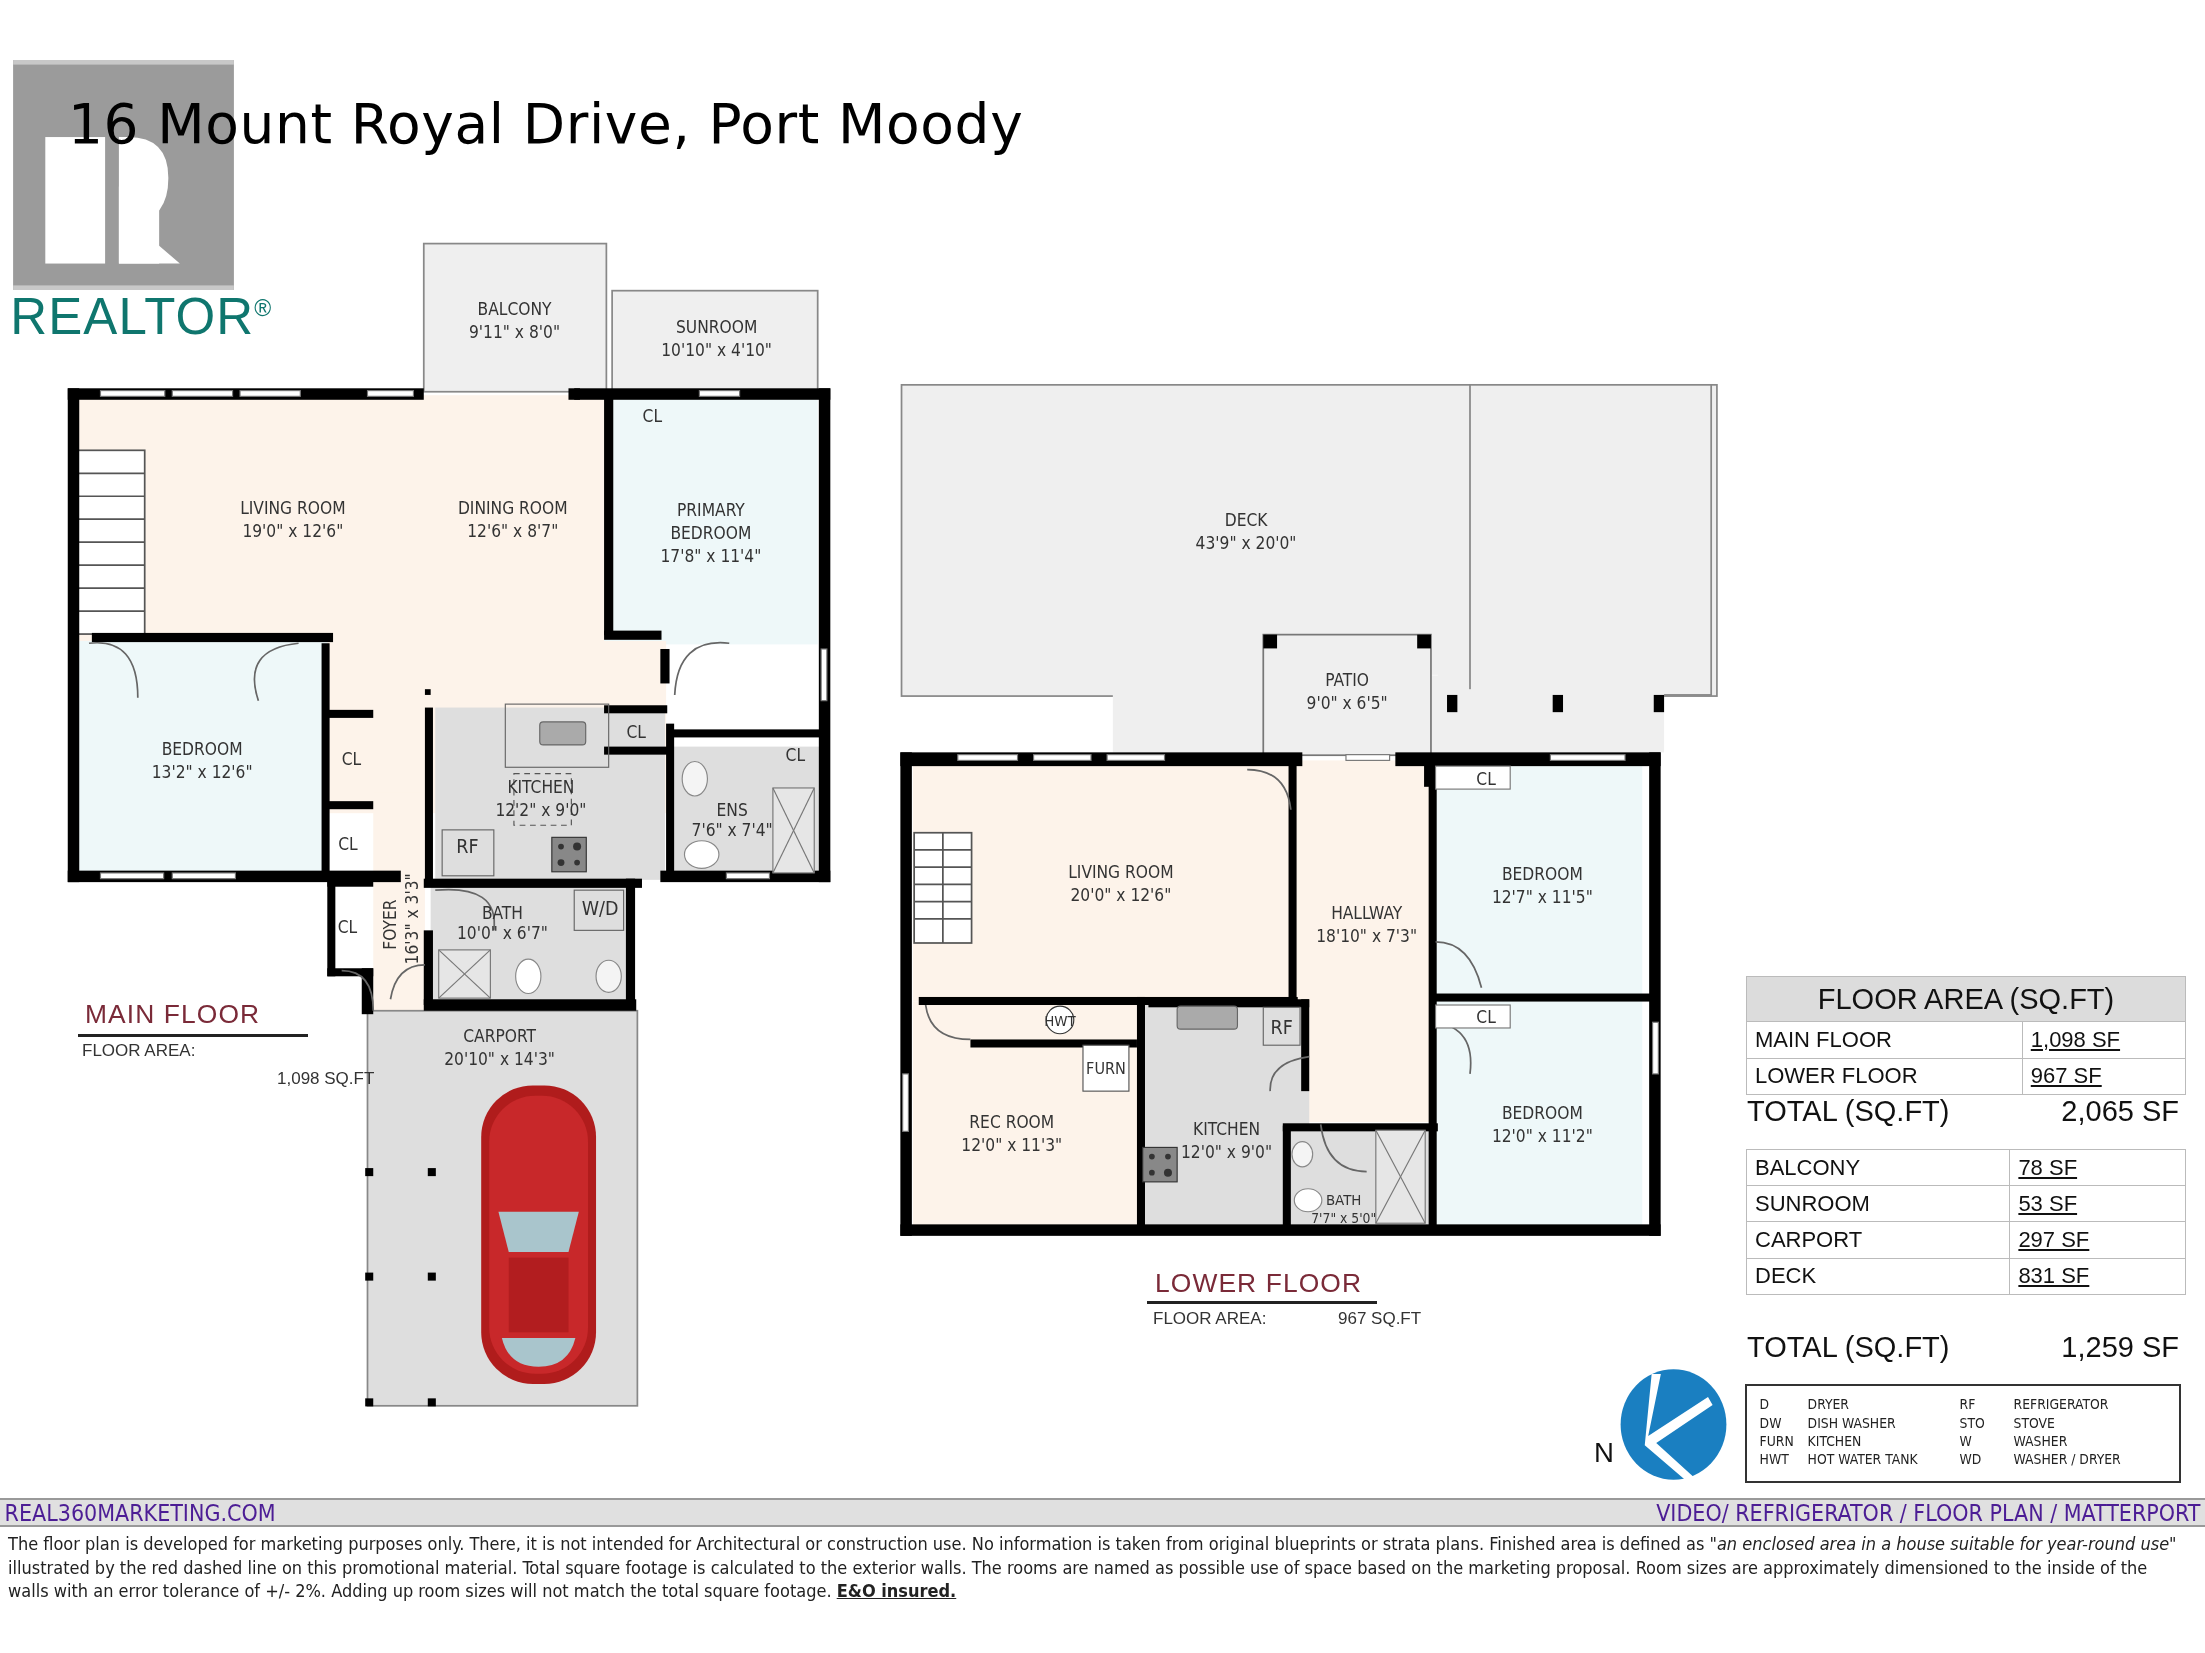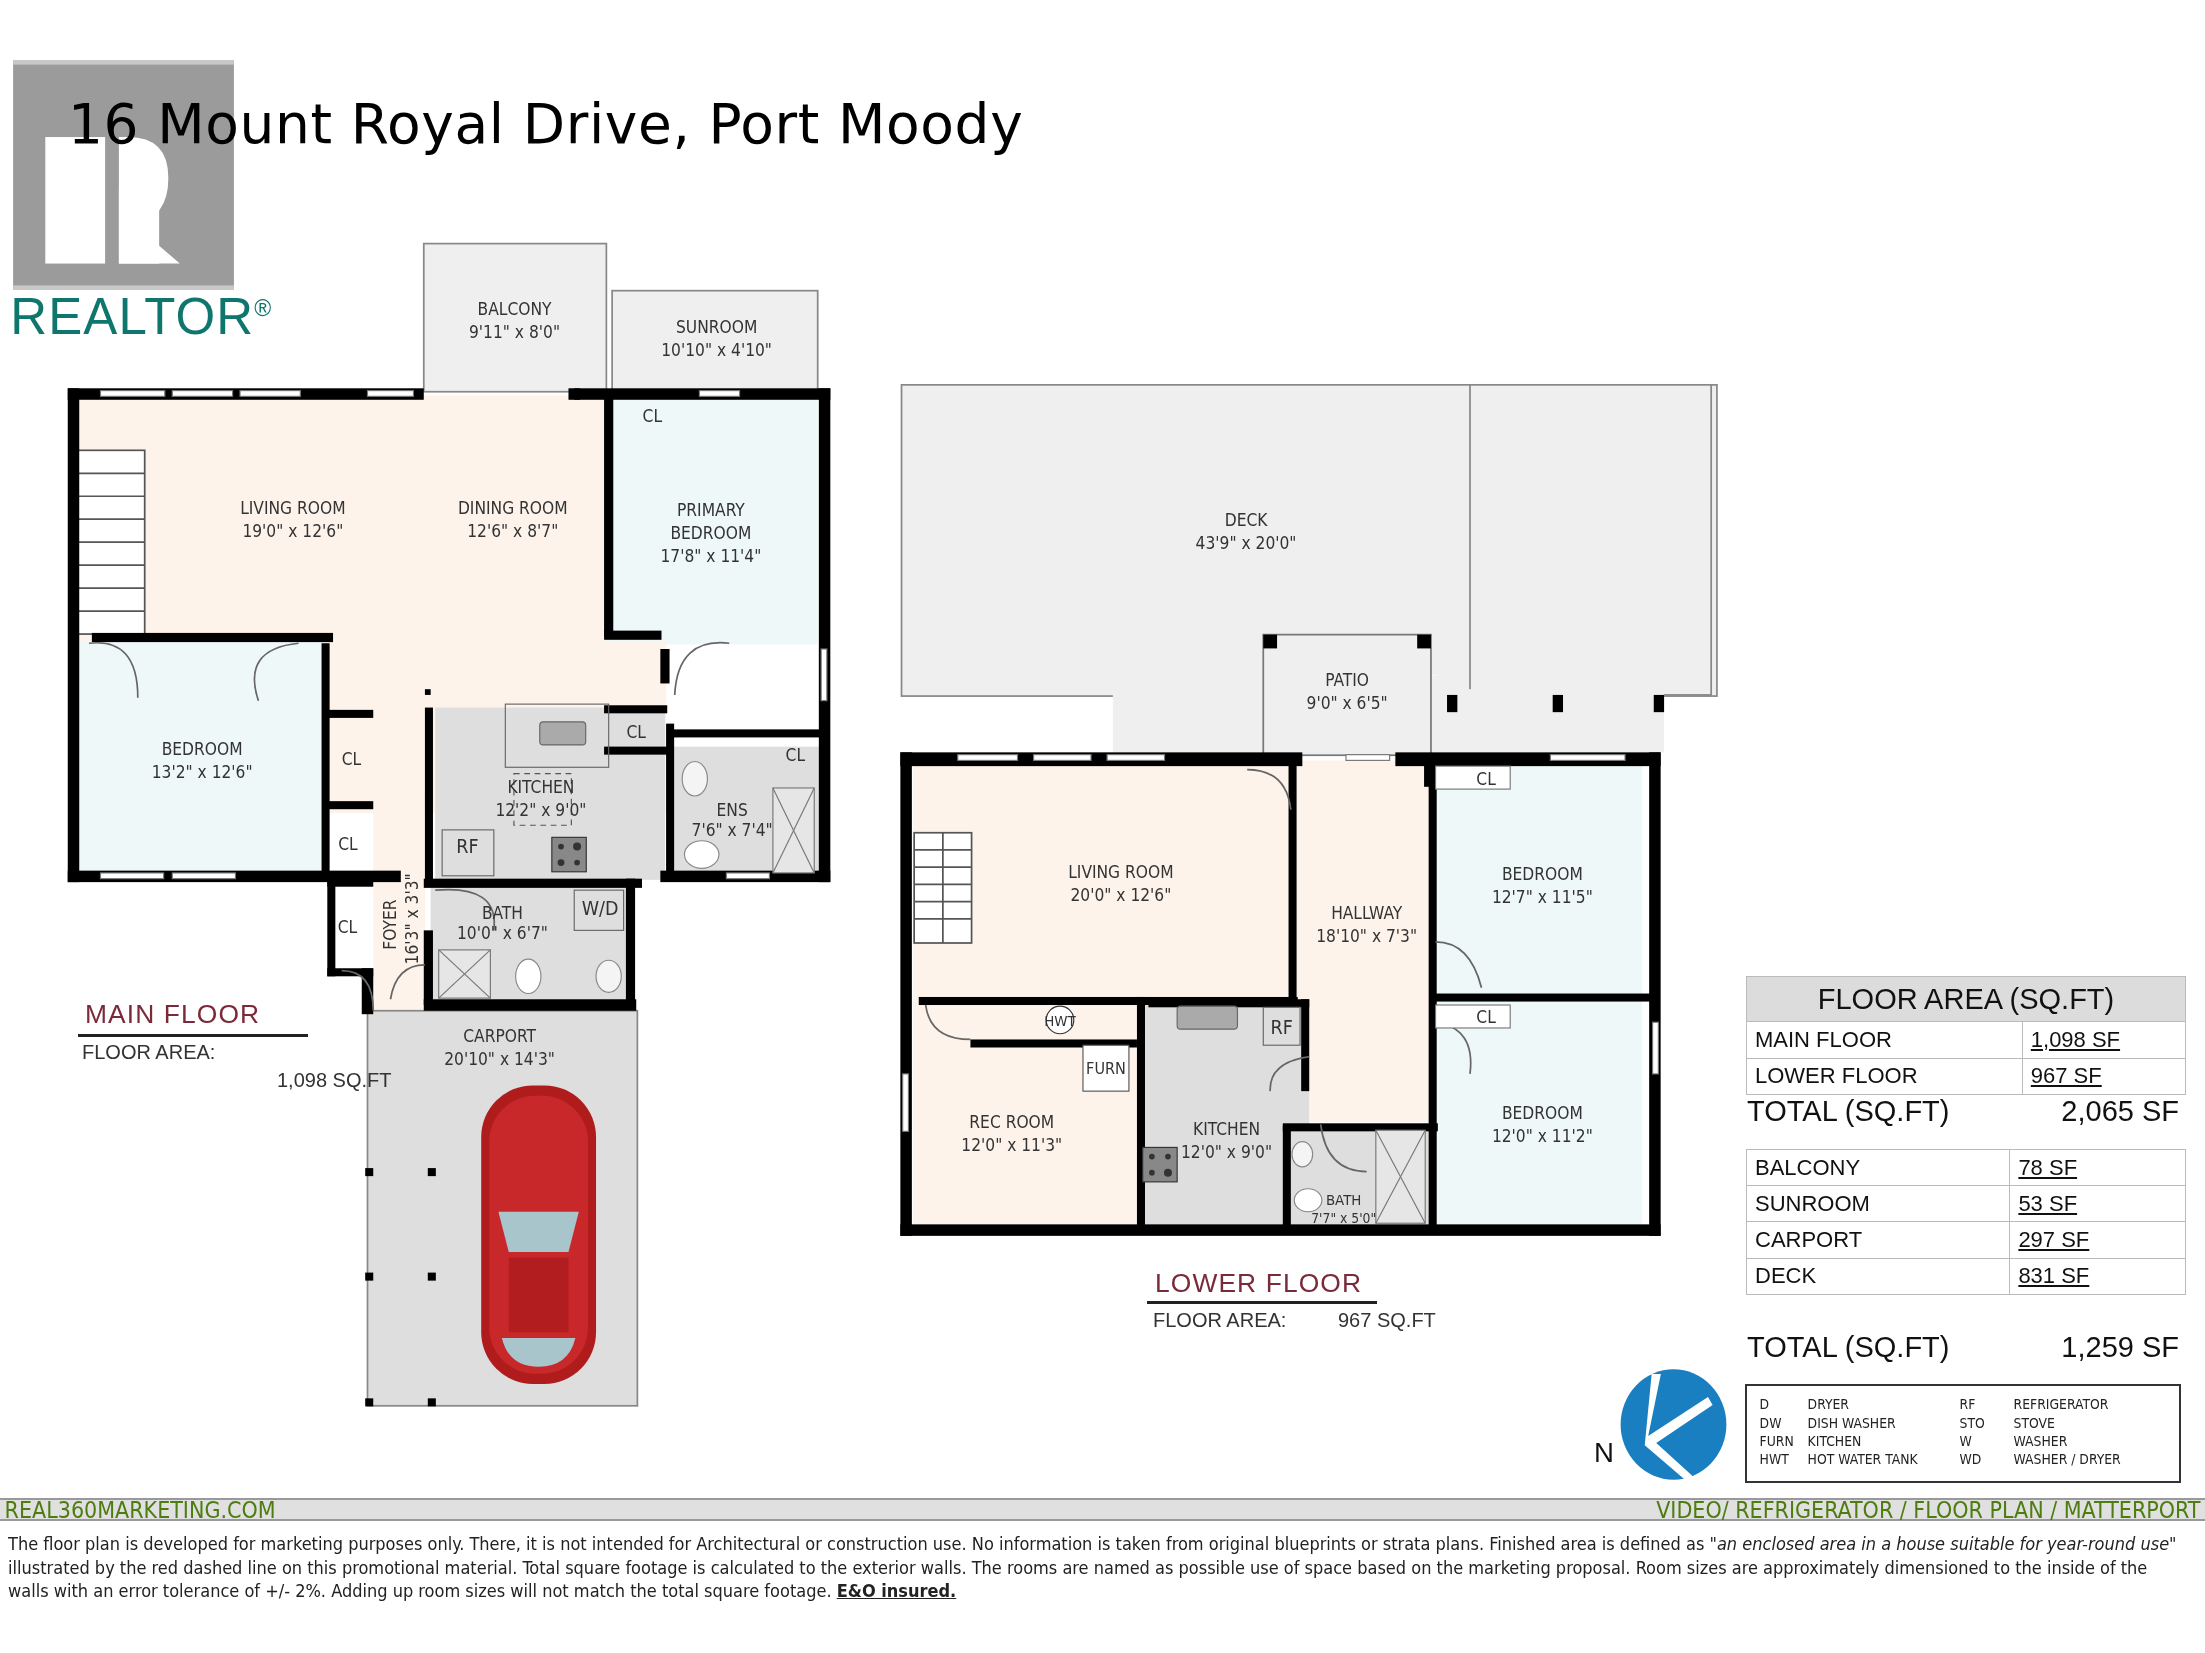--- a/index.html
+++ b/index.html
@@ -4,28 +4,28 @@
 <style>
   html,body{margin:0;padding:0;background:#fff;}
   body{width:2205px;height:1654px;position:relative;overflow:hidden;font-family:"DejaVu Sans","Liberation Sans",sans-serif;color:#222;}
   .abs{position:absolute;}
   svg{position:absolute;left:0;top:0;}
   .plan-text{font-family:"DejaVu Sans Condensed","DejaVu Sans",sans-serif;fill:#333;}
   .title{left:68px;top:92px;font-size:55px;color:#000;letter-spacing:0.6px;white-space:nowrap;font-family:"DejaVu Sans",sans-serif;}
   .realtor-word{left:10.3px;top:287px;font-size:51px;color:#0f766e;letter-spacing:1.1px;font-family:"Liberation Sans",sans-serif;}
   .floor-label{font-size:26.4px;color:#7a2a38;letter-spacing:1.1px;font-family:"Liberation Sans",sans-serif;}
   .floor-line{height:3.4px;background:#222;}
-  .floor-area-k{font-size:20px;color:#333;font-family:"Liberation Sans",sans-serif;}
+  .floor-area-k{font-size:17px;color:#333;font-family:"Liberation Sans",sans-serif;}
   table.area{position:absolute;border-collapse:collapse;font-family:"Liberation Sans",sans-serif;border-radius:7px;}
   table.area th{background:#dcdcdc;font-weight:normal;font-size:29px;padding:5.7px 0;border:1.1px solid #bbb;color:#111;}
   table.area td{font-size:22px;padding:4.6px 8px;border:1.1px solid #bbb;color:#111;}
   table.area td.v{text-decoration:underline;}
   .total-row{position:absolute;font-size:29px;font-family:"Liberation Sans",sans-serif;color:#111;display:flex;justify-content:space-between;}
   .legend{left:1745px;top:1384px;width:436px;height:99px;border:2.3px solid #333;display:grid;grid-template-columns:40px 144px 46px 149px;row-gap:2.3px;column-gap:8px;padding:10.3px 12.6px;box-sizing:border-box;font-size:13.8px;font-family:"DejaVu Sans Condensed","DejaVu Sans",sans-serif;color:#222;align-content:start;}
-  .footer-bar{left:0;top:1498px;width:2205px;height:23px;background:#e0e0e0;border-top:2.3px solid #999;border-bottom:2.3px solid #999;display:flex;justify-content:space-between;align-items:center;padding:0 4.6px;box-sizing:border-box;font-size:23px;color:#4d7c0f;font-family:"DejaVu Sans Condensed","DejaVu Sans",sans-serif;}
+  .footer-bar{left:0;top:1498px;width:2205px;height:29px;background:#e0e0e0;border-top:2.3px solid #999;border-bottom:2.3px solid #999;display:flex;justify-content:space-between;align-items:center;padding:0 4.6px;box-sizing:border-box;font-size:23px;color:#4c1d95;font-family:"DejaVu Sans Condensed","DejaVu Sans",sans-serif;}
   .disclaimer{left:8px;top:1532px;width:2182px;font-size:18px;line-height:23.5px;color:#222;font-family:"DejaVu Sans Condensed","DejaVu Sans",sans-serif;}
   .disclaimer em{font-style:italic;}
   .disclaimer .eo{font-weight:bold;text-decoration:underline;}
 </style>
 </head>
 <body>
 
 <div class="abs" style="left:12.6px;top:60px;width:221px;height:230px;">
   <svg width="221" height="230" viewBox="0 0 384 400">
     <rect x="0" y="0" width="384" height="400" fill="#9b9b9b"></rect>

